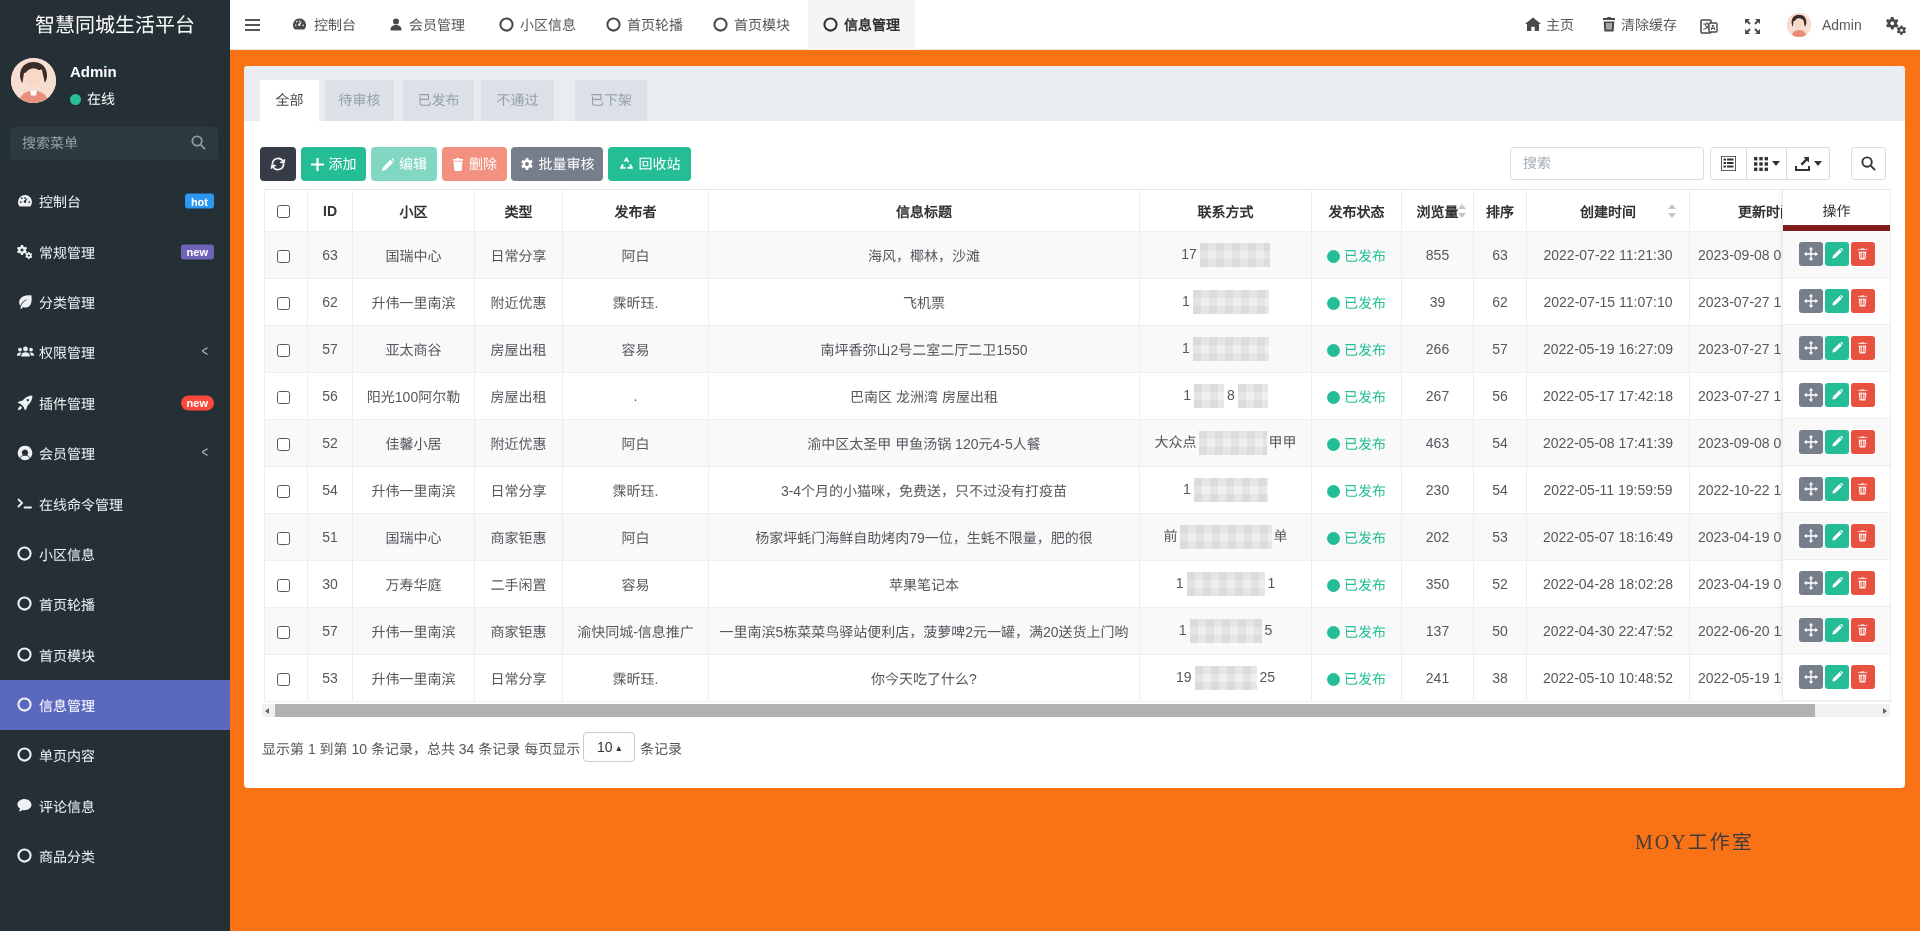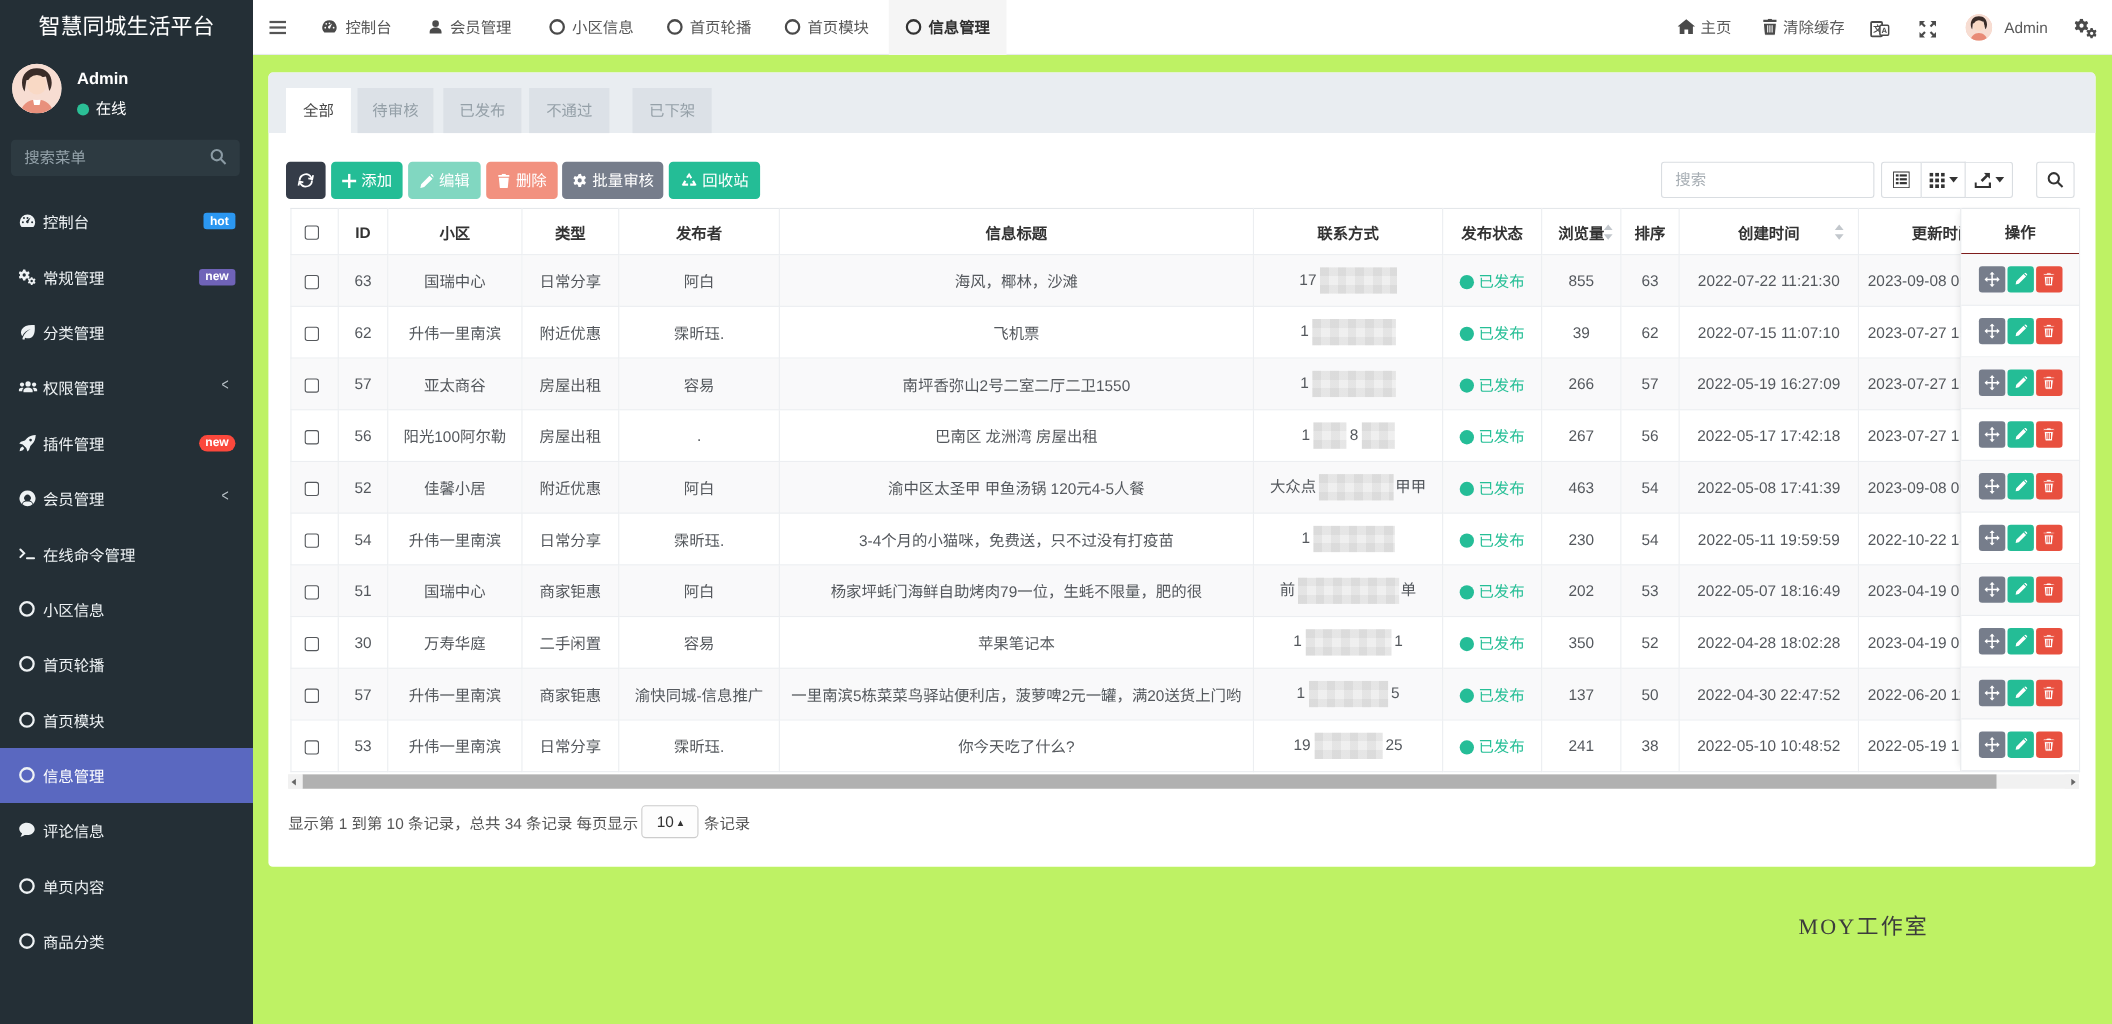--- a/index.html
+++ b/index.html
@@ -25,21 +25,21 @@
 .b-hot{background:#2b97f1;}
 .b-new1{background:#6f63b8;}
 .b-new2{background:#fb483c;border-radius:9px !important;}
 
 #navbar{position:absolute;left:230px;top:0;width:1690px;height:50px;background:#fff;border-bottom:1px solid #e7eaec;z-index:20;}
 .ntab{position:absolute;top:0;height:50px;line-height:50px;color:#575757;font-size:14px;}
 .ntab .ic{display:inline-block;vertical-align:-2px;margin-right:6px;}
 .ntab.on{background:#f5f5f5;color:#303030;font-weight:bold;}
 .nright{position:absolute;top:0;height:50px;line-height:50px;color:#5a5a5a;font-size:14px;}
 
-#content{position:absolute;left:230px;top:50px;width:1690px;height:881px;background:#bef264;}
+#content{position:absolute;left:230px;top:50px;width:1690px;height:881px;background:#f97316;}
 #panel{position:absolute;left:14px;top:16px;width:1661px;height:722px;background:#fff;border-radius:4px;}
 #phead{position:absolute;left:0;top:0;width:100%;height:55px;background:#e9edf1;border-radius:4px 4px 0 0;}
 .ptab{position:absolute;top:14px;height:41px;line-height:40px;text-align:center;font-size:14px;color:#95a0a8;background:#dce1e7;}
 .ptab.on{background:#fff;color:#4a4a4a;}
 
 .tbtn{position:absolute;top:81px;height:34px;border-radius:4px;color:#fff;font-size:14px;text-align:center;line-height:34px;}
 .tbtn svg{vertical-align:-2px;margin-right:5px;}
 
 #tblwrap{position:absolute;left:20px;top:123px;width:1626px;height:513px;}
 table{border-collapse:collapse;table-layout:fixed;width:1626px;font-size:14px;color:#54585d;}
@@ -174,30 +174,30 @@
           </svg></span>
         <span class="mtxt">首页模块</span>
       </div>
     <div class="mitem active">
         <span class="mico"><svg width="15" height="15" viewBox="0 0 16 16" fill="none" stroke="currentColor" stroke-width="2.2">
             <circle cx="8" cy="8" r="6.5"></circle>
           </svg></span>
         <span class="mtxt">信息管理</span>
       </div>
     <div class="mitem">
+        <span class="mico"><svg width="15" height="15" viewBox="0 0 16 16" fill="none" stroke="currentColor" stroke-width="2.2">
+            <circle cx="8" cy="8" r="6.5"></circle>
+          </svg></span>
+        <span class="mtxt">单页内容</span>
+      </div>
+    <div class="mitem">
         <span class="mico"><svg width="15" height="15" viewBox="0 0 16 16" fill="currentColor">
             <path d="M8 1C3.9 1 .5 3.6.5 6.8c0 1.8 1 3.4 2.7 4.5-.1.9-.5 2.1-1.5 3.2 1.8-.2 3.2-1 4.1-1.7.7.1 1.4.2 2.2.2 4.1 0 7.5-2.6 7.5-5.8S12.1 1 8 1z"></path>
           </svg></span>
         <span class="mtxt">评论信息</span>
-      </div>
-    <div class="mitem">
-        <span class="mico"><svg width="15" height="15" viewBox="0 0 16 16" fill="none" stroke="currentColor" stroke-width="2.2">
-            <circle cx="8" cy="8" r="6.5"></circle>
-          </svg></span>
-        <span class="mtxt">单页内容</span>
       </div>
     <div class="mitem">
         <span class="mico"><svg width="15" height="15" viewBox="0 0 16 16" fill="none" stroke="currentColor" stroke-width="2.2">
             <circle cx="8" cy="8" r="6.5"></circle>
           </svg></span>
         <span class="mtxt">商品分类</span>
       </div>
   </div>
 </div>
 <div id="navbar">
@@ -483,21 +483,21 @@
               <td>19<span class="mosaic" style="width:62px;margin-left:3px;margin-right:3px;"></span>25</td>
               <td><span class="gdot"></span><span class="grn">已发布</span></td>
               <td>241</td>
               <td>38</td>
               <td>2022-05-10 10:48:52</td>
               <td class="lft">2022-05-19 10:02:57</td>
             </tr>
       </tbody>
         </table>
       <div id="opscol">
-        <div style="height:42px;border-top:1px solid #e4e7ea;border-bottom:1px solid #7f1d1d;text-align:center;line-height:42px;font-weight:bold;color:#333;">操作</div>
+        <div style="height:42px;border-top:1px solid #e4e7ea;border-bottom:6px solid #7f1d1d;text-align:center;line-height:42px;font-weight:normal;color:#333;">操作</div>
         <div class="opcell odd">
             <span class="opbtn mv">
               <svg width="14" height="14" viewBox="0 0 14 14" fill="#fff">
                 <path d="M7 0l2.3 2.6H7.7v3.6h3.6V4.7L14 7l-2.7 2.3V7.7H7.7v3.6h1.6L7 14l-2.3-2.7h1.6V7.7H2.7v1.6L0 7l2.7-2.3v1.6h3.6V2.6H4.7z"></path>
               </svg>
             </span>
             <span class="opbtn ed">
               <svg width="12" height="12" viewBox="0 0 13 13" fill="#fff">
                 <path d="M9.3 1.2l2.5 2.5-7.2 7.2-3.1.6.6-3.1zM10 .5l1-.9 2.4 2.4-.9 1z"></path>
               </svg>

